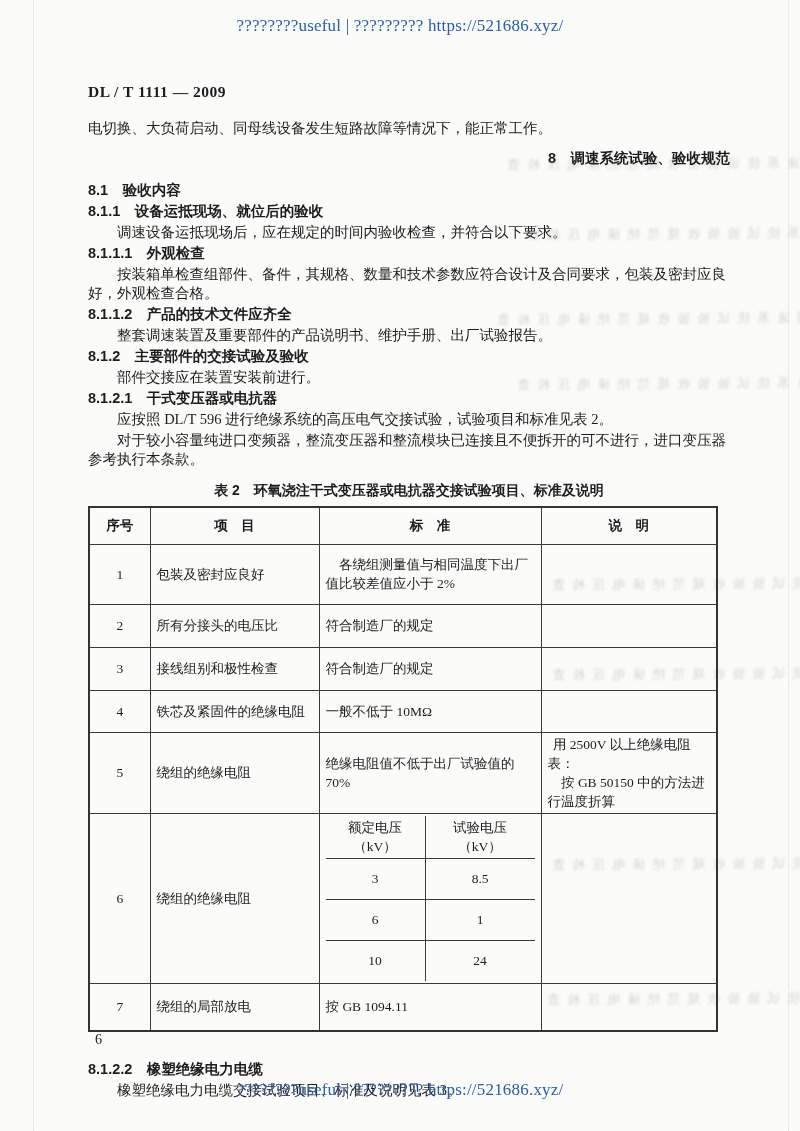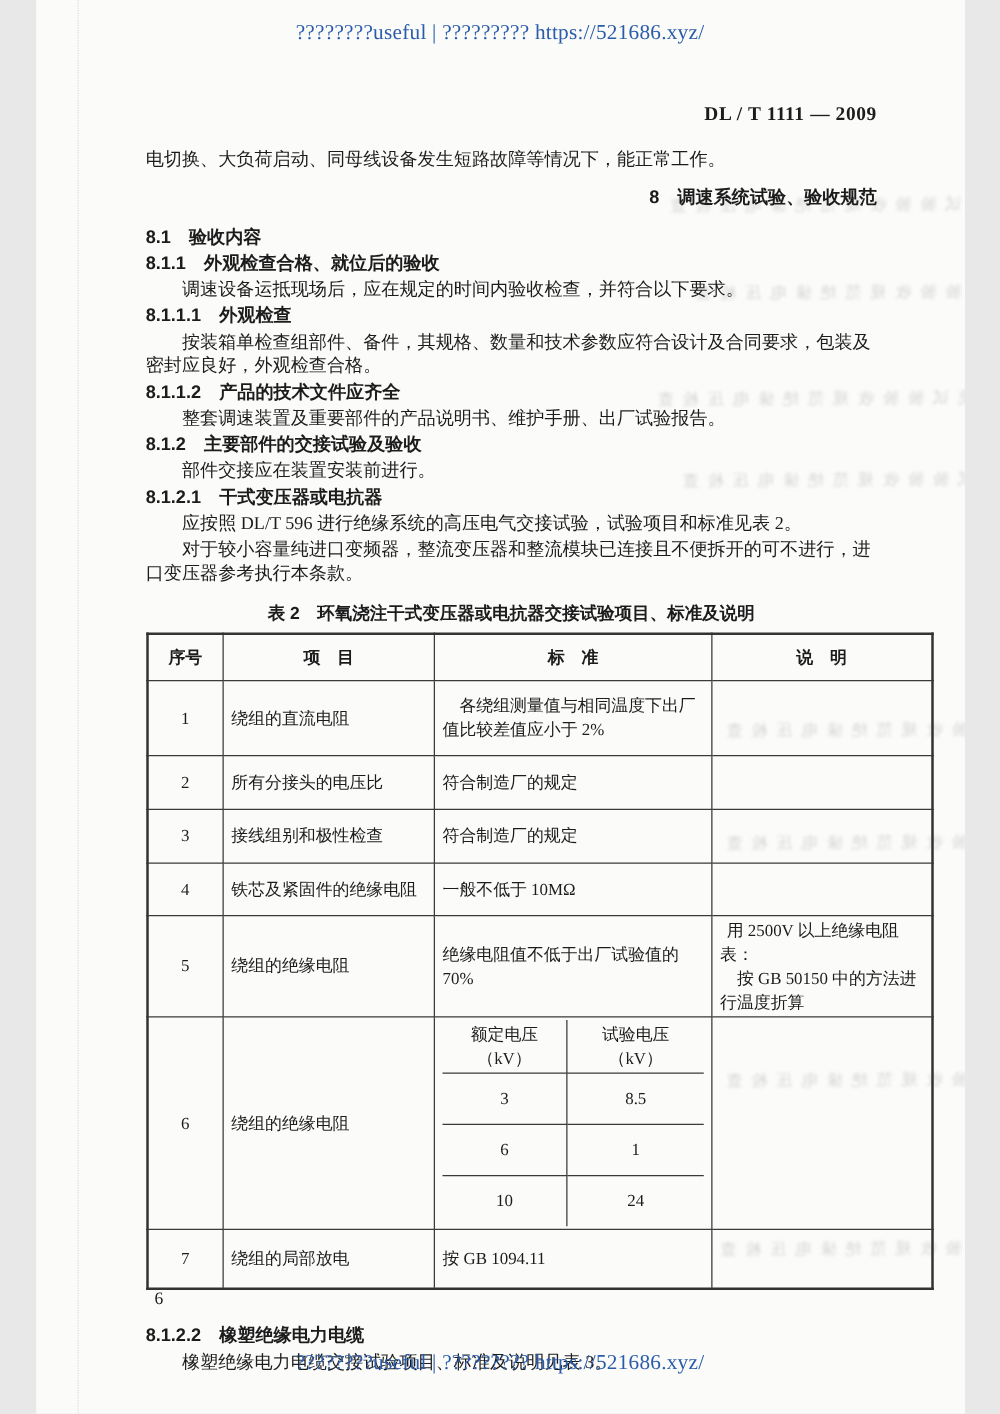--- a/index.html
+++ b/index.html
@@ -1,24 +1,23 @@
 <!DOCTYPE html>
 <html><head>
 <meta charset="utf-8">
 <style>
   html,body{margin:0;padding:0;background:#e8e8e8;}
   .page{
     position:relative;
-    width:727px;height:1131px;
+    width:800px;height:1131px;
     margin:0 auto;
     background:#fbfbfa;
     overflow:hidden;
     font-family:"Liberation Serif","DejaVu Serif",serif;
     color:#1c1c1c;
-    padding-left:16px;
   }
   
   .scan-edge{position:absolute;top:0;bottom:0;width:0;border-left:1px dotted #c2c2c2;opacity:.55;}
   .scan-edge.left{left:33px;}
   .scan-edge.right{left:788px;}
 
   
   .watermark{
     position:absolute;left:0;right:0;
     text-align:center;
@@ -34,21 +33,20 @@
   .content{
     position:absolute;
     left:88px;right:70px;top:82px;
     font-size:14.5px;line-height:19px;
   }
   .doc-number{
     font-weight:bold;
     font-size:15.5px;
     letter-spacing:.5px;
     margin:0;
-    text-align:right;
   }
   .para{margin:1.5px 0;text-indent:2em;}
   .para.noindent{text-indent:0;}
   .doc-h{
     font-family:"Liberation Sans","DejaVu Sans",sans-serif;
     font-weight:bold;
     font-size:14.5px;
     margin:2px 0;
   }
   .mt18{margin-top:18px;} .mt11{margin-top:11px;text-align:right;} .mt13{margin-top:13px;}
@@ -153,21 +151,21 @@
   <div class="noise" style="left:540px;top:990px;">调速系统试验验收规范绝缘电压检查</div>
 
   <div class="content">
 
     <p class="doc-number">DL / T 1111 — 2009</p>
 
     <p class="para noindent mt18">电切换、大负荷启动、同母线设备发生短路故障等情况下，能正常工作。</p>
 
     <p class="doc-h mt11">8　调速系统试验、验收规范</p>
     <p class="doc-h mt13">8.1　验收内容</p>
-    <p class="doc-h">8.1.1　外观检查合格、就位后的验收</p>
+    <p class="doc-h">8.1.1　设备运抵现场、就位后的验收</p>
     <p class="para">调速设备运抵现场后，应在规定的时间内验收检查，并符合以下要求。</p>
     <p class="doc-h">8.1.1.1　外观检查</p>
     <p class="para">按装箱单检查组部件、备件，其规格、数量和技术参数应符合设计及合同要求，包装及密封应良好，外观检查合格。</p>
     <p class="doc-h mt3">8.1.1.2　产品的技术文件应齐全</p>
     <p class="para">整套调速装置及重要部件的产品说明书、维护手册、出厂试验报告。</p>
     <p class="doc-h">8.1.2　主要部件的交接试验及验收</p>
     <p class="para">部件交接应在装置安装前进行。</p>
     <p class="doc-h">8.1.2.1　干式变压器或电抗器</p>
     <p class="para">应按照 DL/T 596 进行绝缘系统的高压电气交接试验，试验项目和标准见表 2。</p>
     <p class="para">对于较小容量纯进口变频器，整流变压器和整流模块已连接且不便拆开的可不进行，进口变压器参考执行本条款。</p>
@@ -183,21 +181,21 @@
         </colgroup>
       <tbody>
           <tr>
         <th>序号</th>
         <th>项　目</th>
         <th>标　准</th>
         <th>说　明</th>
       </tr>
       <tr class="r1">
         <td class="no">1</td>
-        <td class="item">绕组的直流电阻</td>
+        <td class="item">包装及密封应良好</td>
         <td class="std">
               <p class="cell-p ind1">各绕组测量值与相同温度下出厂值比较差值应小于 2%</p>
             </td>
         <td class="note"></td>
       </tr>
       <tr class="r2">
         <td class="no">2</td>
         <td class="item">所有分接头的电压比</td>
         <td class="std">符合制造厂的规定</td>
         <td class="note"></td>

